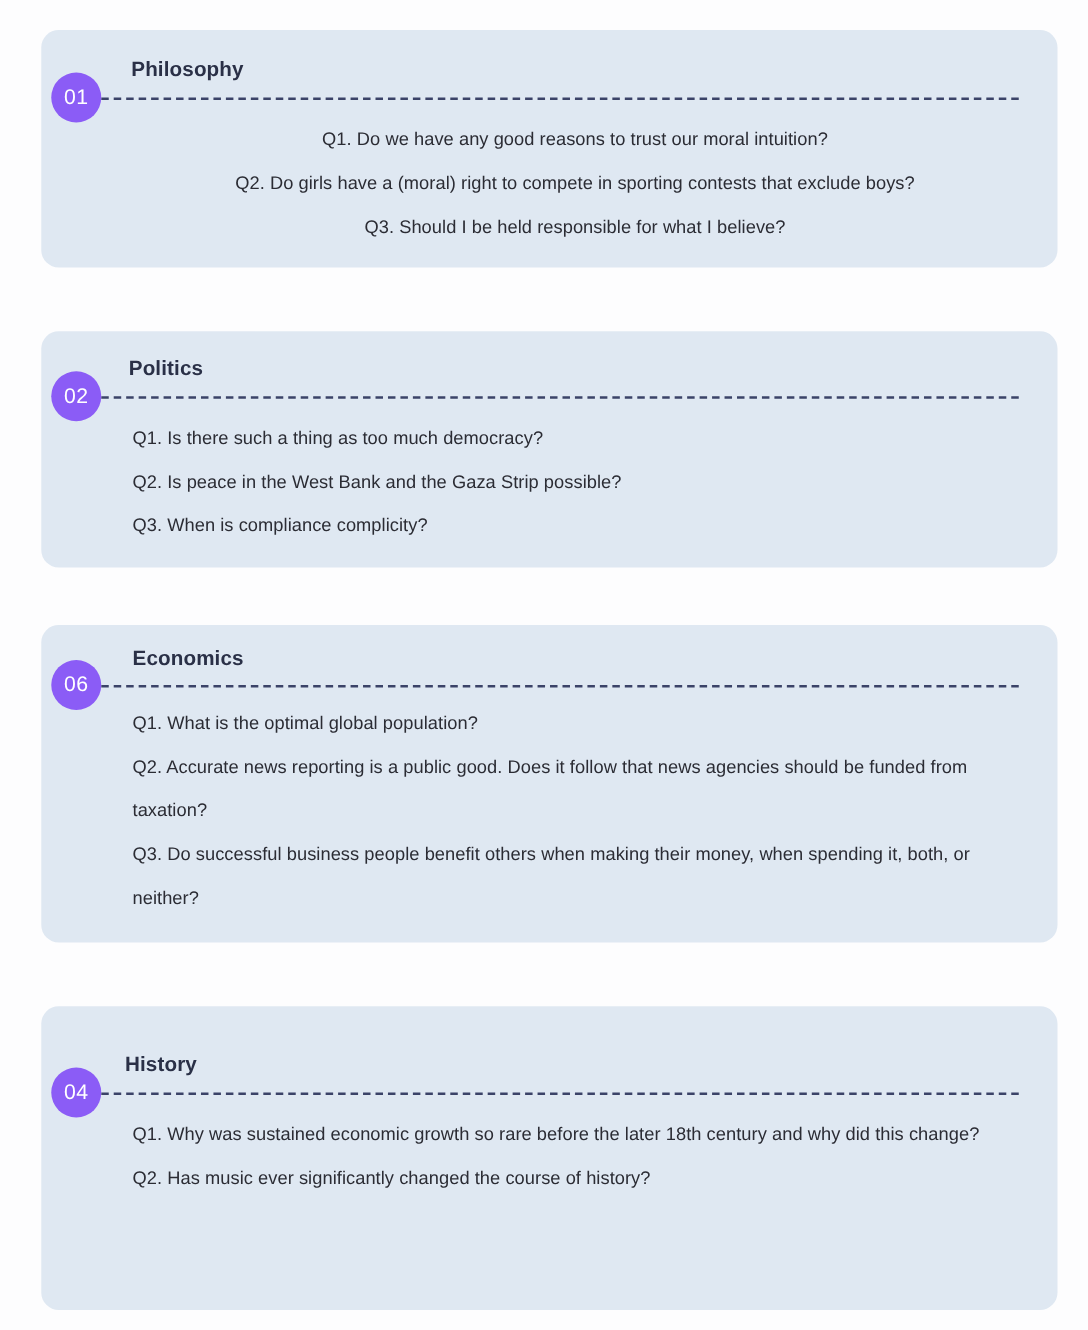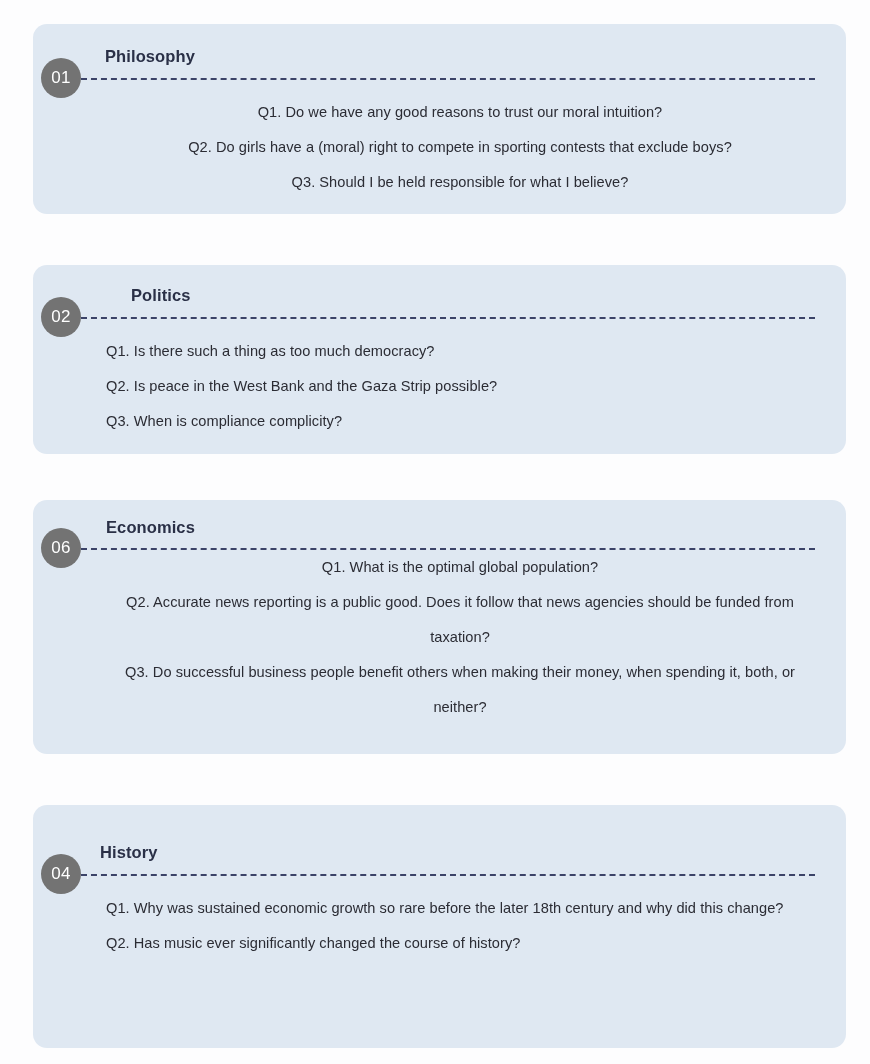--- a/index.html
+++ b/index.html
@@ -41,21 +41,21 @@
     position: relative;
     height: 0;
   }
 
   .badge {
     position: absolute;
     left: 8px;
     width: 40px;
     height: 40px;
     border-radius: 50%;
-    background: #737373;
+    background: #8b5cf6;
     color: #ffffff;
     font-size: 17px;
     font-weight: 400;
     line-height: 40px;
     text-align: center;
     letter-spacing: 0.3px;
     z-index: 3;
   }
 
   .title {
@@ -88,28 +88,28 @@
     letter-spacing: 0.05px;
   }
 
   
   .card-0 .badge { top: 34px; }
   .card-0 .title { left: 72px; top: 23px; text-align: center; }
   .card-0 .rule  { left: 48px; right: 31px; top: 54px; }
   .card-0 .qlist { top: 71px; text-align: center; }
 
   .card-1 .badge { top: 32px; }
-  .card-1 .title { left: 70px; top: 21px; margin-left: 28px; }
+  .card-1 .title { left: 70px; top: 21px; }
   .card-1 .rule  { left: 48px; right: 31px; top: 52px; }
   .card-1 .qlist { top: 69px; }
 
   .card-2 .badge { top: 28px; }
   .card-2 .title { left: 73px; top: 18px; }
   .card-2 .rule  { left: 48px; right: 31px; top: 48px; }
-  .card-2 .qlist { top: 50px; text-align: center; }
+  .card-2 .qlist { top: 62px; }
 
   .card-3 .badge { top: 49px; }
   .card-3 .title { left: 67px; top: 38px; }
   .card-3 .rule  { left: 48px; right: 31px; top: 69px; }
   .card-3 .qlist { top: 86px; }
 </style>
 </head>
 <body>
 
 <div class="sections">

